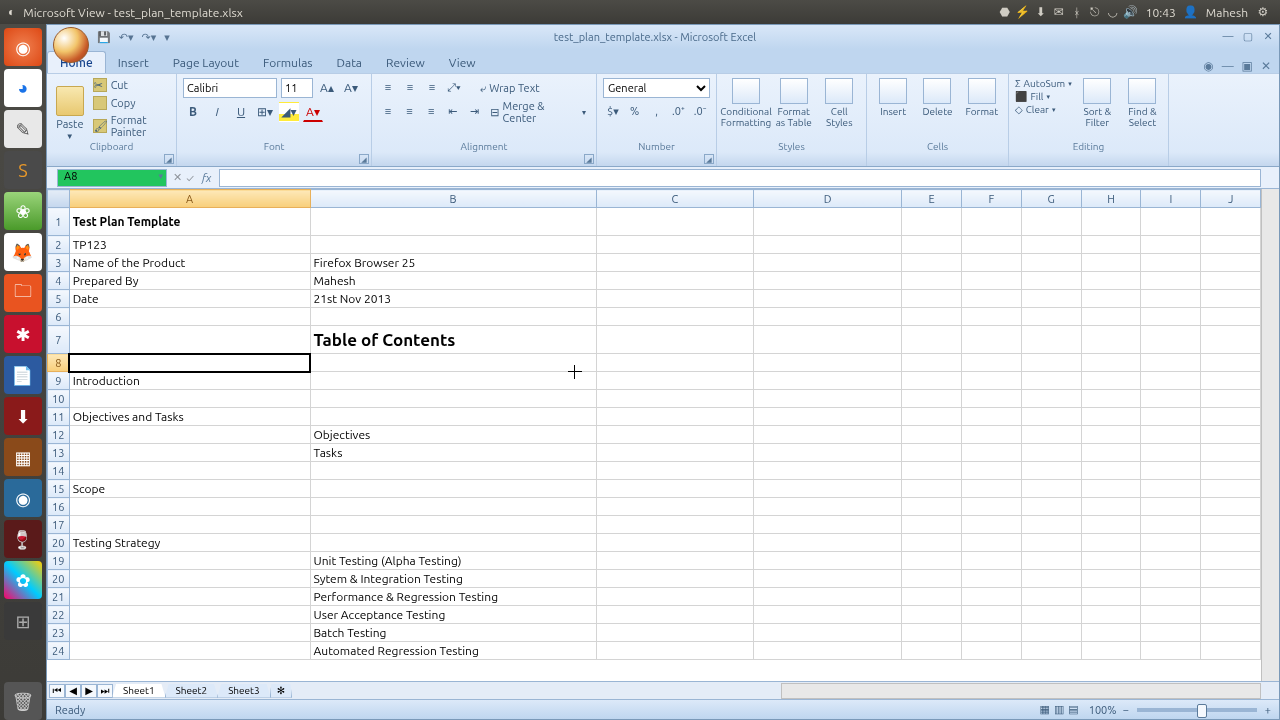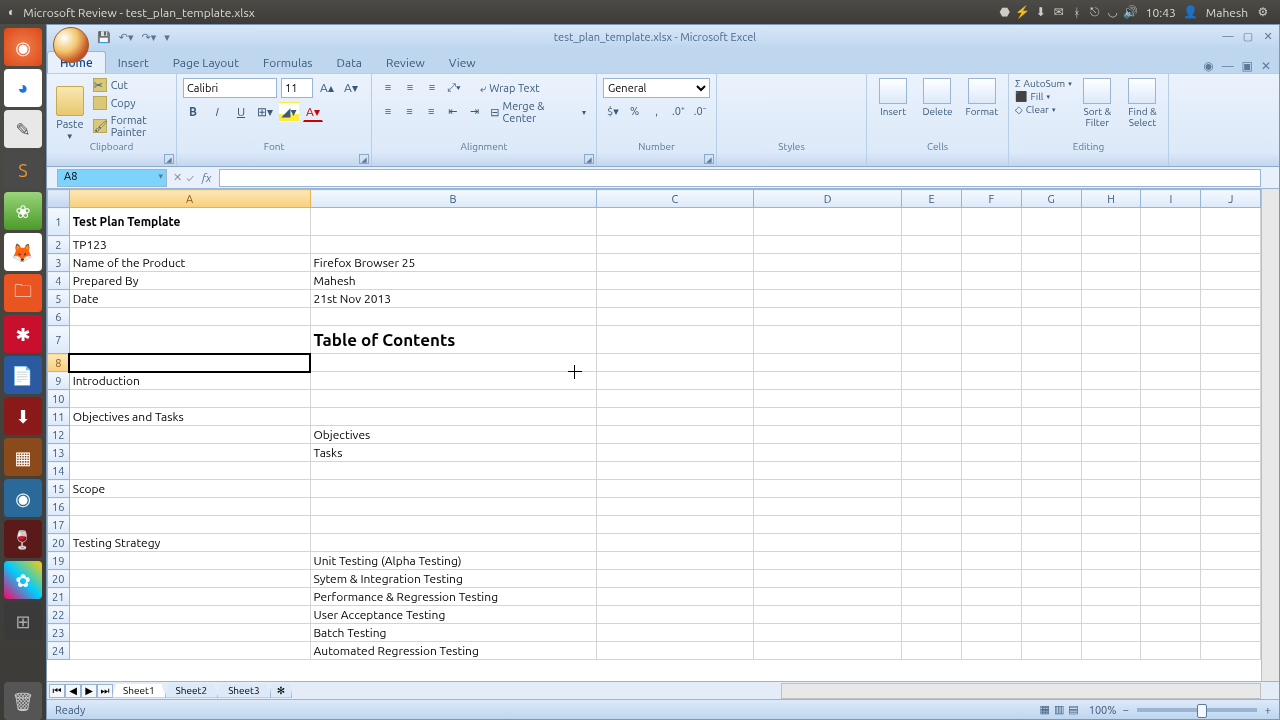--- a/index.html
+++ b/index.html
@@ -57,21 +57,21 @@
 .big-btn{width:46px;text-align:center;font-size:10px;display:flex;flex-direction:column;align-items:center;gap:2px}
 .big-btn .ic{width:28px;height:26px;background:linear-gradient(#fff,#dce9f9);border:1px solid #9ab5d4}
 .cells-g{width:142px}
 .cells-g .body{display:flex;gap:4px;height:74px;padding-top:2px}
 .edit-g{width:160px}
 .edit-g .body{display:flex;gap:6px;height:74px;padding-top:2px}
 .edit-g .col{display:flex;flex-direction:column;gap:2px;font-size:10px}
 .edit-g .col div{display:flex;align-items:center;gap:3px}
 
 .fbar{height:22px;background:#e8f0fb;border-bottom:1px solid #9ab5d4;display:flex;align-items:center;font-size:11px}
-.fbar .name-box{width:110px;height:18px;border:1px solid #9ab5d4;background:#7dd3fc;margin-left:10px;padding:0 18px 12px 6px;position:relative}
+.fbar .name-box{width:110px;height:18px;border:1px solid #9ab5d4;background:#22c55e;margin-left:10px;padding:0 18px 12px 6px;position:relative}
 .fbar .name-box::after{content:"▾";position:absolute;right:3px;top:1px;color:#5a7a9a;font-size:9px}
 .fbar .fx{margin:0 8px;font-style:italic;color:#5a7a9a}
 .fbar .formula{flex:1;height:18px;border:1px solid #9ab5d4;background:#fff;margin-right:18px}
 
 .grid-wrap{flex:1;display:flex;overflow:hidden;background:#fff;position:relative}
 .grid{flex:1;overflow:hidden}
 table{border-collapse:collapse;width:100%;font-size:12px;color:#000;font-family:Calibri,sans-serif}
 th{background:linear-gradient(#f4f8fd,#dce9f9);border:1px solid #9ab5d4;font-weight:normal;color:#3b5a7a;font-size:11px;height:18px}
 th.corner{width:22px;background:linear-gradient(#e4ecf7,#c4d7ee)}
 th.rh{width:22px;text-align:center}
@@ -105,21 +105,21 @@
 .cursor-cross{position:absolute;left:568px;top:365px;width:14px;height:14px;pointer-events:none}
 .cursor-cross::before,.cursor-cross::after{content:"";position:absolute;background:#000}
 .cursor-cross::before{left:6px;top:0;width:1px;height:14px}
 .cursor-cross::after{top:6px;left:0;height:1px;width:14px}
 </style>
 </head>
 <body>
 
 <div class="ubuntu-bar">
   <span style="margin-right:8px">◐</span>
-  <span class="title">Microsoft Review - test_plan_template.xlsx</span>
+  <span class="title">Microsoft View - test_plan_template.xlsx</span>
   <span class="spacer"></span>
   <span class="ind">⬣</span>
   <span class="ind">⚡</span>
   <span class="ind">⬇</span>
   <span class="ind">✉</span>
   <span class="ind">ᚼ</span>
   <span class="ind">⎋</span>
   <span class="ind">◡</span>
   <span class="ind">🔊</span>
   <span class="user">10:43</span>
@@ -265,20 +265,34 @@
         <span class="b">%</span>
         <span class="b">,</span>
         <span class="b">.0⁺</span>
         <span class="b">.0⁻</span>
       </div>
       <div class="glabel">Number</div>
       <div class="dlg">◢</div>
     </div>
 
     <div class="rgroup styles-g">
+      <div class="body">
+        <div class="big-btn">
+            <div class="ic"></div>
+            <span>Conditional Formatting</span>
+          </div>
+        <div class="big-btn">
+            <div class="ic"></div>
+            <span>Format as Table</span>
+          </div>
+        <div class="big-btn">
+            <div class="ic"></div>
+            <span>Cell Styles</span>
+          </div>
+      </div>
       <div class="glabel">Styles</div>
     </div>
 
     <div class="rgroup cells-g">
       <div class="body">
         <div class="big-btn">
             <div class="ic"></div>
             <span>Insert</span>
           </div>
         <div class="big-btn">

